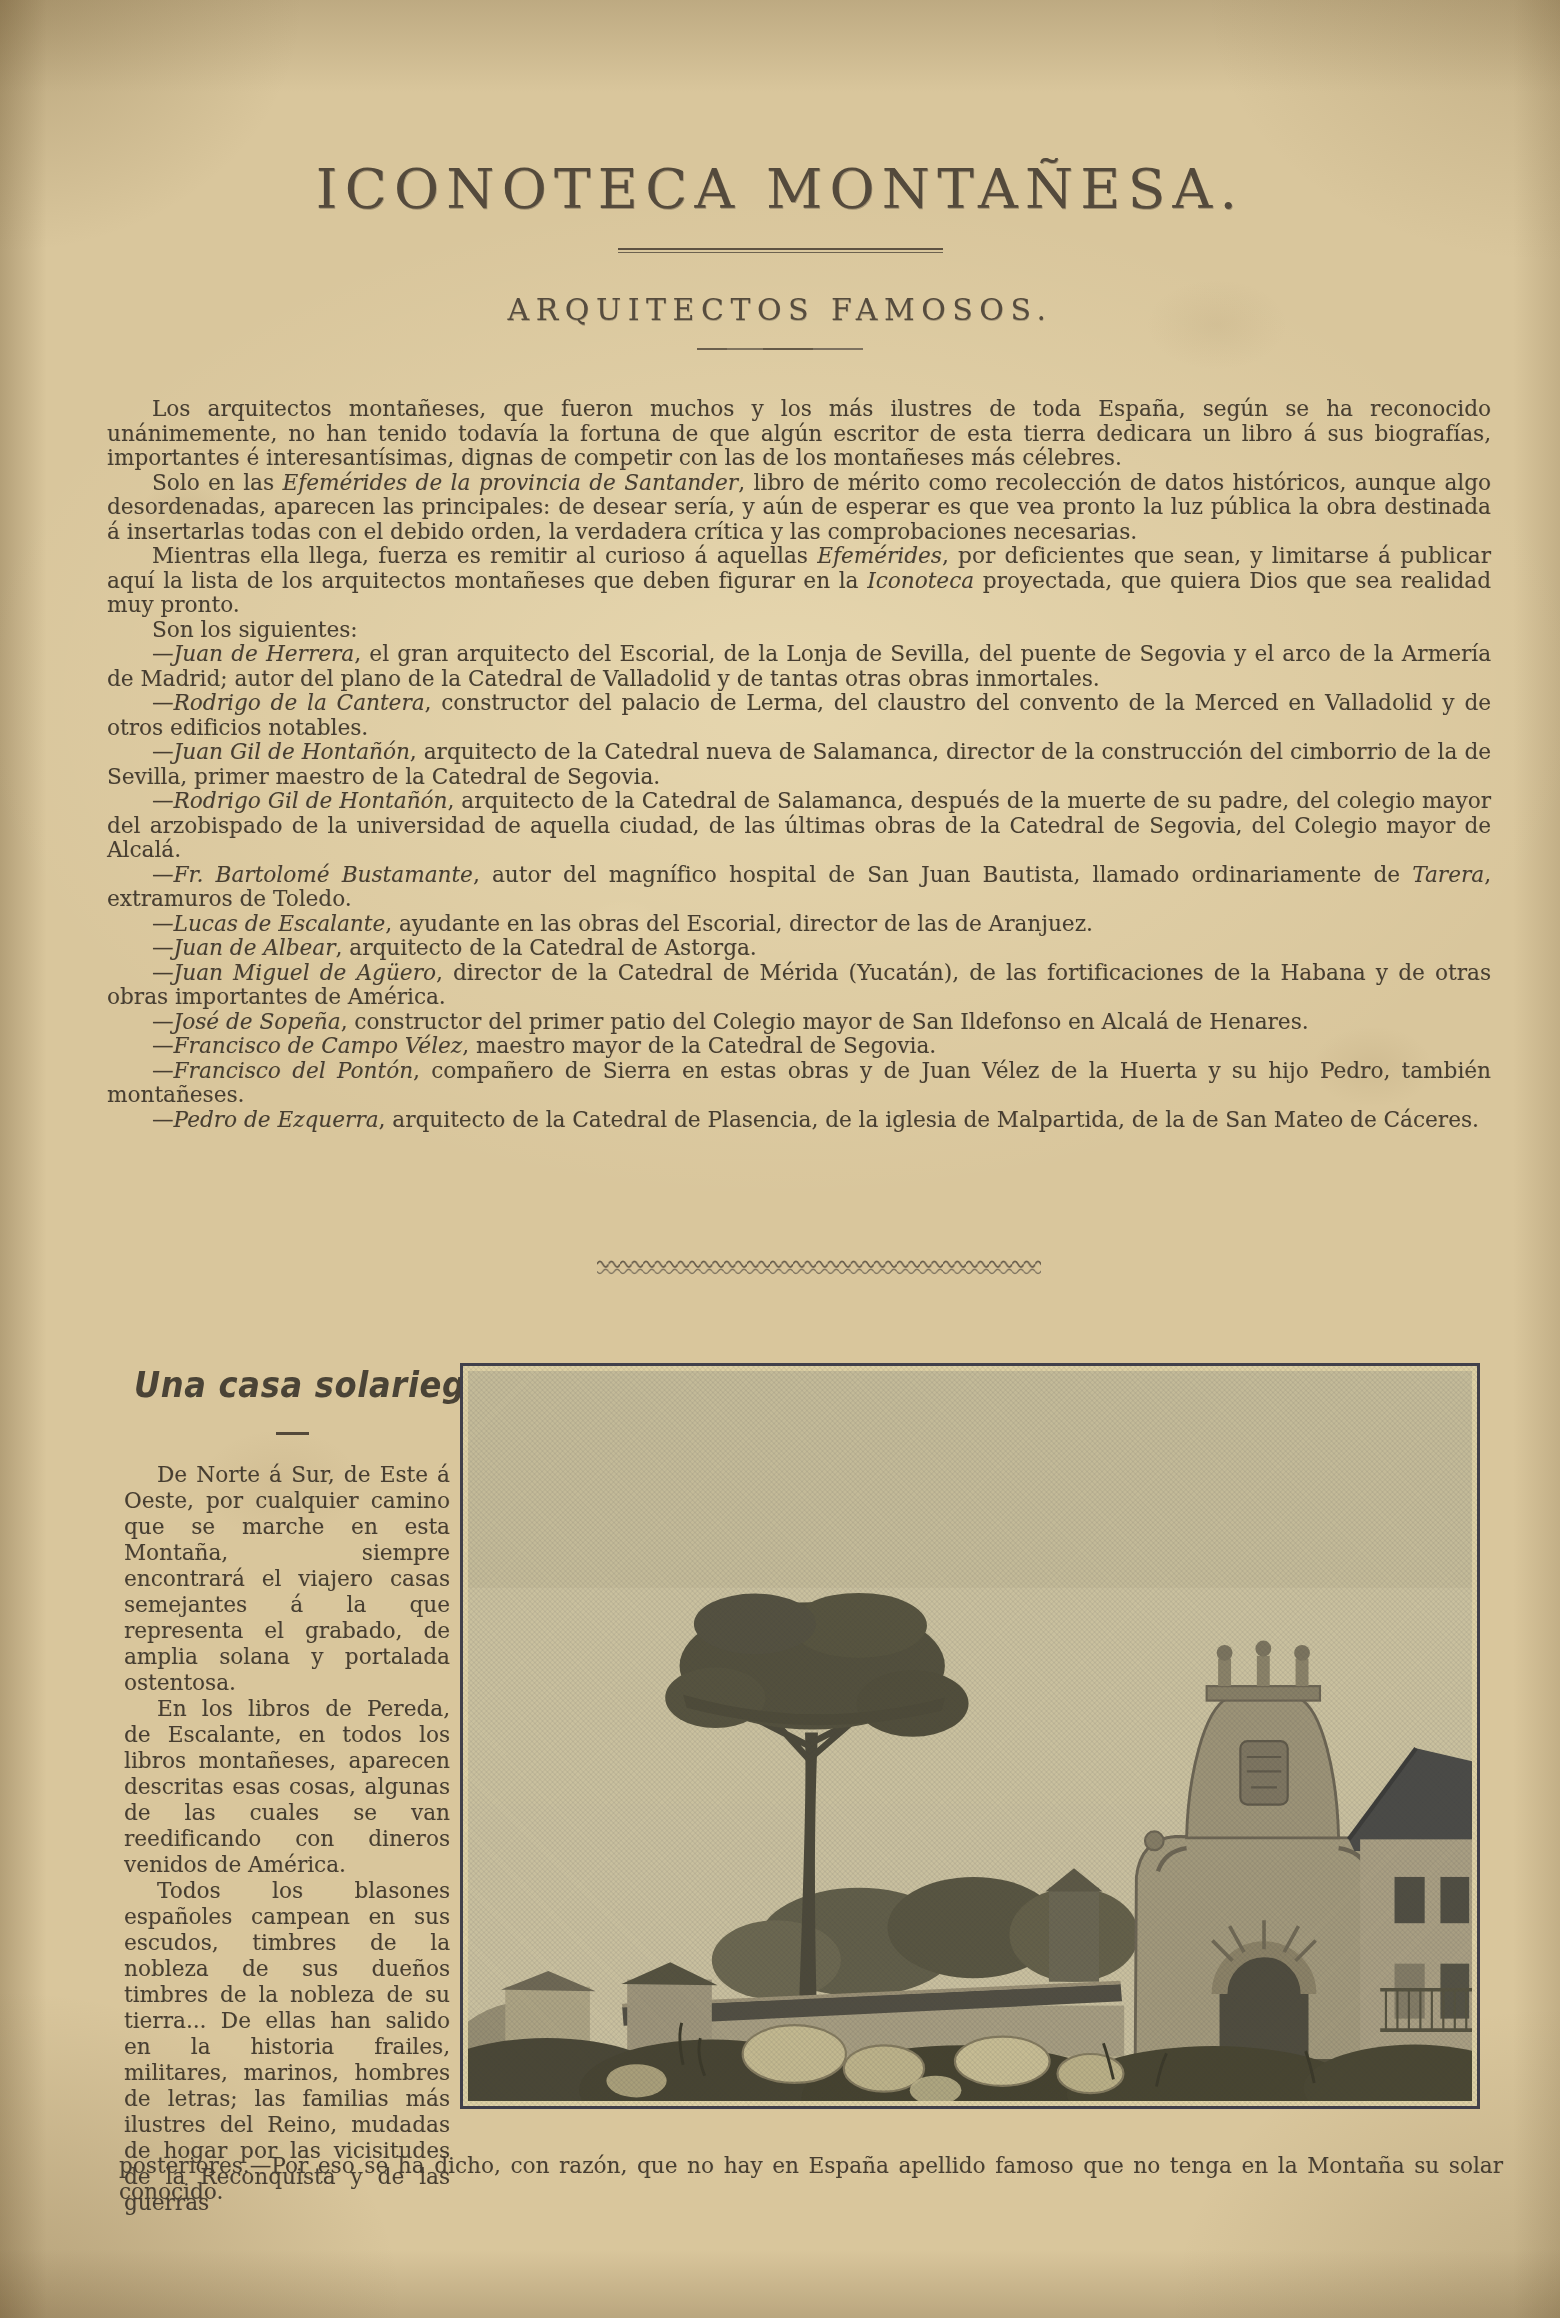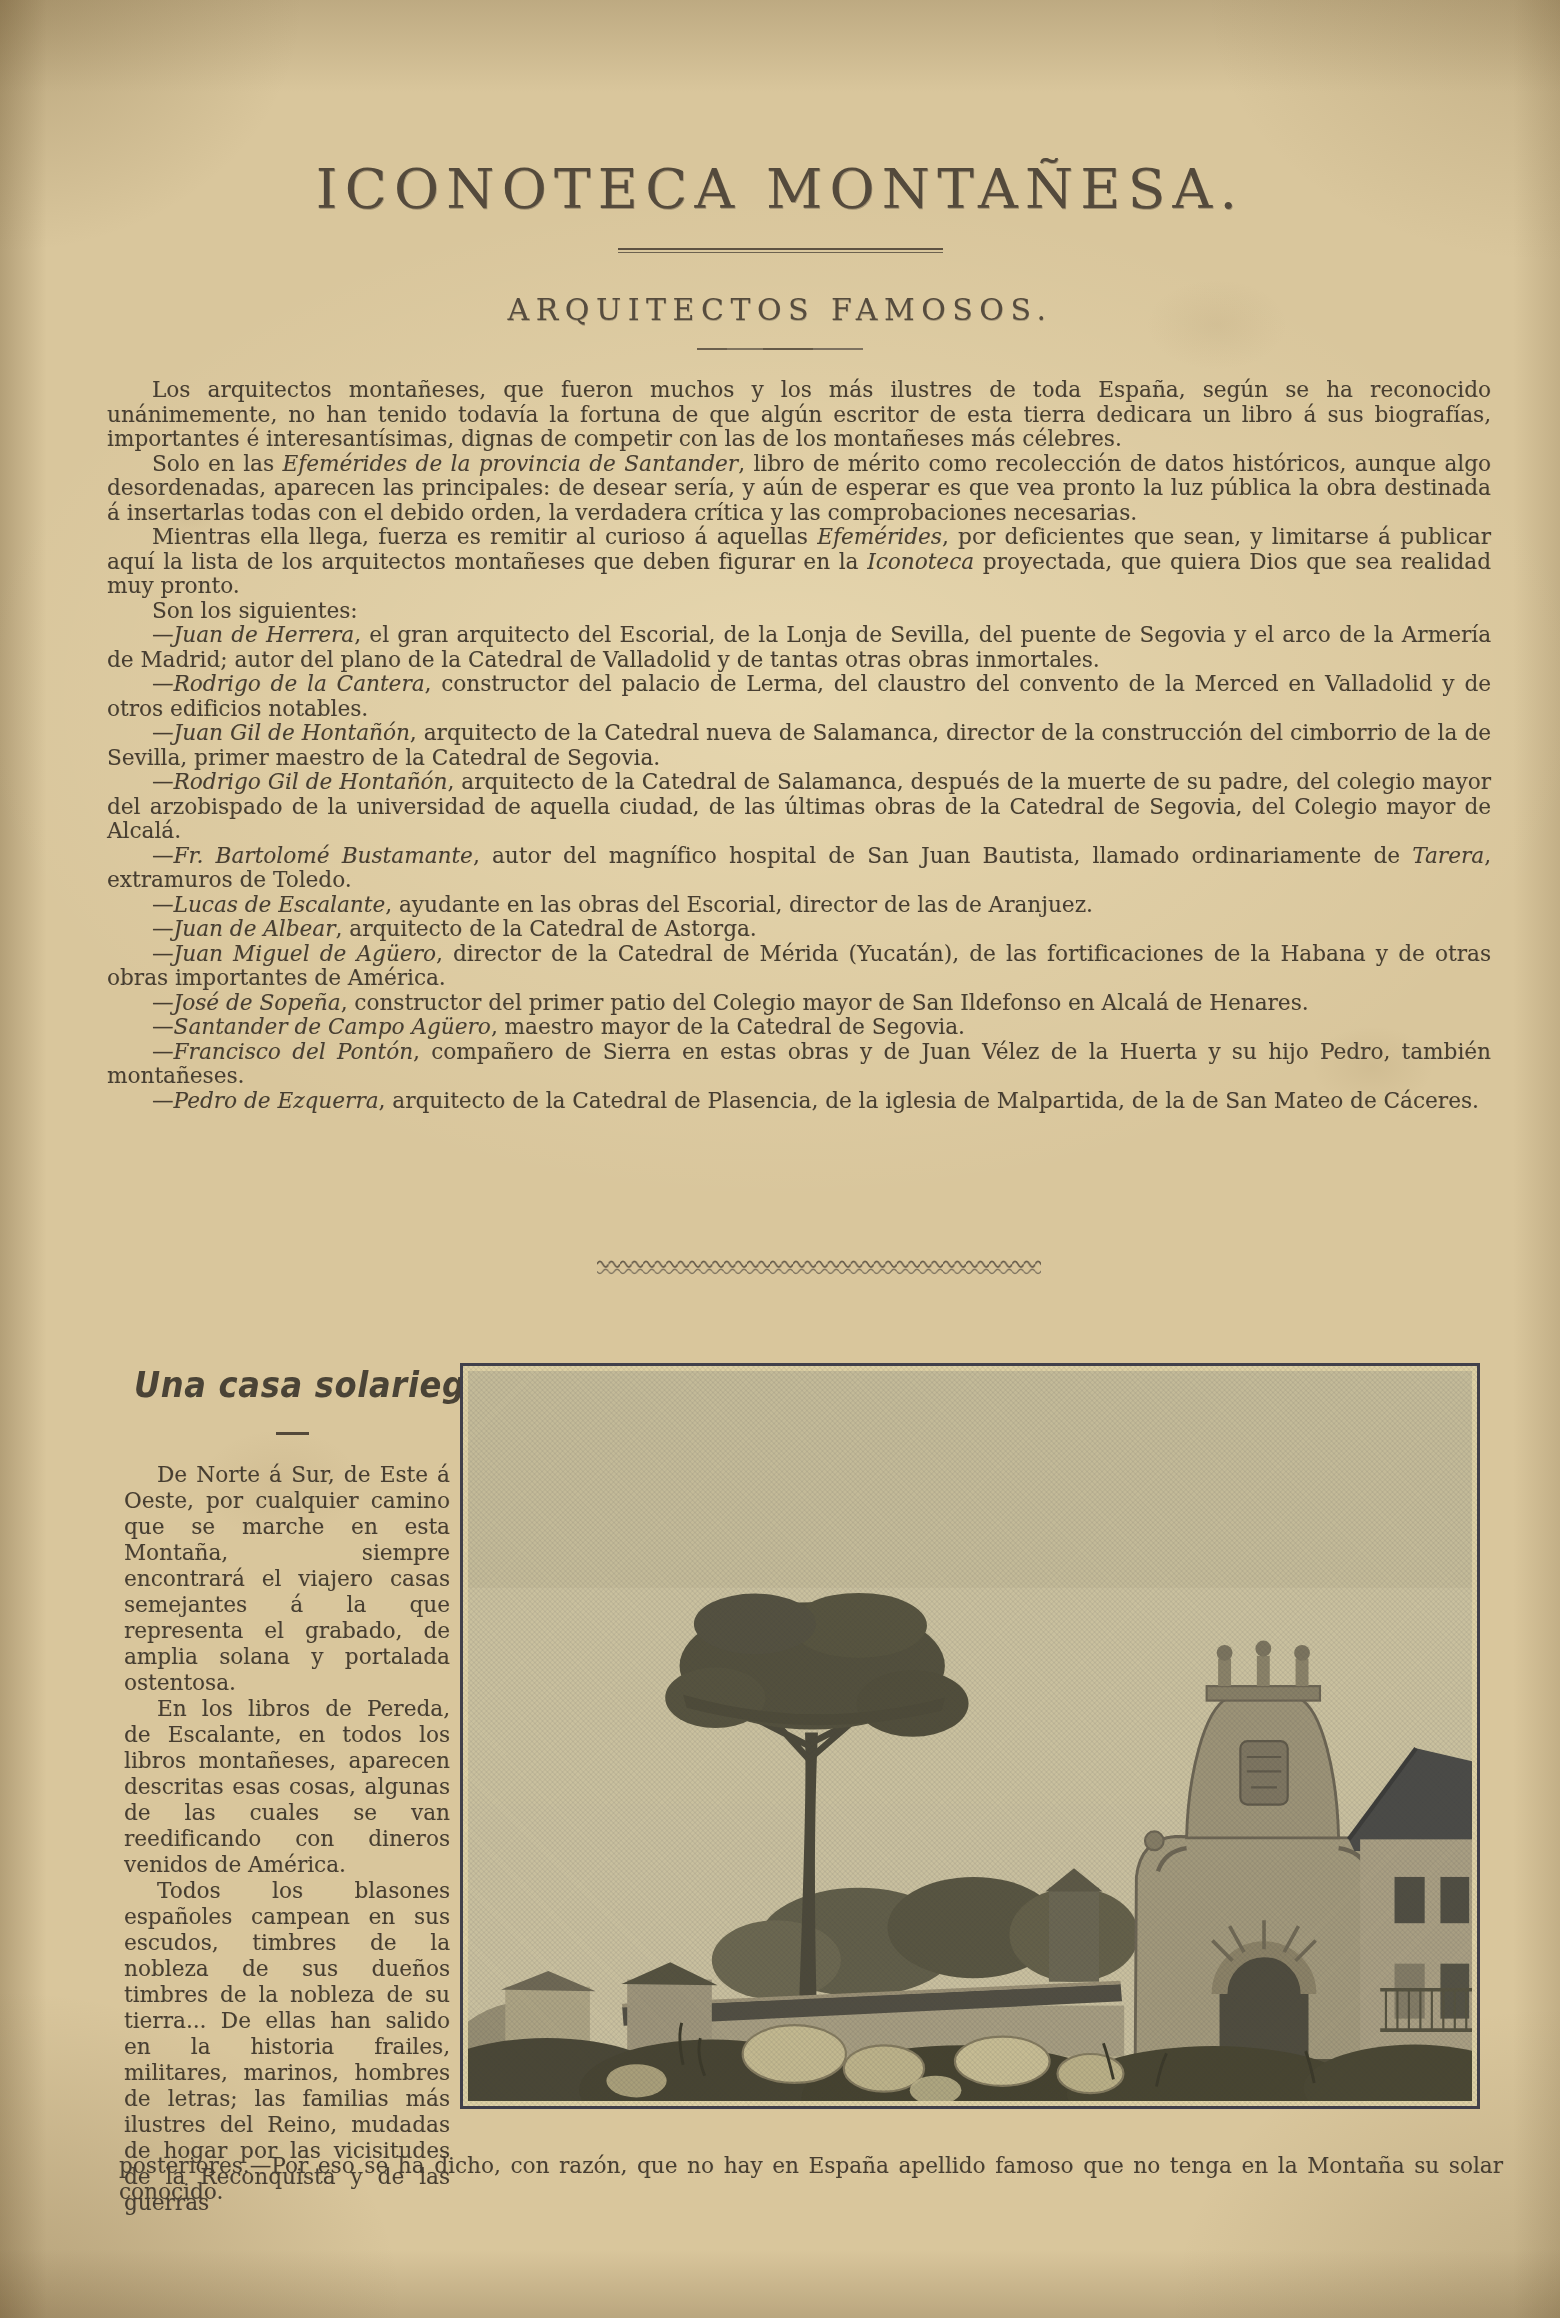--- a/index.html
+++ b/index.html
@@ -59,21 +59,21 @@
     text-shadow:0.4px 0.7px 0 rgba(60,50,40,.3);
   }
   .subtitle-rule{
     position:absolute;left:0;right:0;top:348px;margin:auto;
     width:166px;height:2.2px;
     background:linear-gradient(90deg,#6a5f4d 0 18%, #80745f 18% 40%, #655a48 40% 70%, #7d7260 70% 100%);
     box-shadow:0 2.9px 0 -1.4px rgba(106,95,77,.55);
   }
 
   .body-text{
-    position:absolute;left:107px;top:378px;width:1384px;
+    position:absolute;left:107px;top:397px;width:1384px;
     font-size:21.6px;line-height:24.5px;
     text-align:justify;
     color:#473e31;
     text-shadow:0.4px 0.4px 0 rgba(70,58,44,.22);
   }
   .body-text p{margin:0;text-indent:45px;}
 
   .separator{position:absolute;left:597px;top:1257px;width:444px;height:23px;}
 
   .sec-heading{
@@ -142,21 +142,21 @@
     <p><span>Son los siguientes:</span></p>
     <p><span>—</span><span class="it">Juan de Herrera</span><span>, el gran arquitecto del Escorial, de la Lonja de Sevilla, del puente de Segovia y el arco de la Armería de Madrid; autor del plano de la Catedral de Valladolid y de tantas otras obras inmortales.</span></p>
     <p><span>—</span><span class="it">Rodrigo de la Cantera</span><span>, constructor del palacio de Lerma, del claustro del convento de la Merced en Valladolid y de otros edificios notables.</span></p>
     <p><span>—</span><span class="it">Juan Gil de Hontañón</span><span>, arquitecto de la Catedral nueva de Salamanca, director de la construcción del cimborrio de la de Sevilla, primer maestro de la Catedral de Segovia.</span></p>
     <p><span>—</span><span class="it">Rodrigo Gil de Hontañón</span><span>, arquitecto de la Catedral de Salamanca, después de la muerte de su padre, del colegio mayor del arzobispado de la universidad de aquella ciudad, de las últimas obras de la Catedral de Segovia, del Colegio mayor de Alcalá.</span></p>
     <p><span>—</span><span class="it">Fr. Bartolomé Bustamante</span><span>, autor del magnífico hospital de San Juan Bautista, llamado ordinariamente de </span><span class="it">Tarera</span><span>, extramuros de Toledo.</span></p>
     <p><span>—</span><span class="it">Lucas de Escalante</span><span>, ayudante en las obras del Escorial, director de las de Aranjuez.</span></p>
     <p><span>—</span><span class="it">Juan de Albear</span><span>, arquitecto de la Catedral de Astorga.</span></p>
     <p><span>—</span><span class="it">Juan Miguel de Agüero</span><span>, director de la Catedral de Mérida (Yucatán), de las fortificaciones de la Habana y de otras obras importantes de América.</span></p>
     <p><span>—</span><span class="it">José de Sopeña</span><span>, constructor del primer patio del Colegio mayor de San Ildefonso en Alcalá de Henares.</span></p>
-    <p><span>—</span><span class="it">Santander de Campo Agüero</span><span>, maestro mayor de la Catedral de Segovia.</span></p>
+    <p><span>—</span><span class="it">Francisco de Campo Vélez</span><span>, maestro mayor de la Catedral de Segovia.</span></p>
     <p><span>—</span><span class="it">Francisco del Pontón</span><span>, compañero de Sierra en estas obras y de Juan Vélez de la Huerta y su hijo Pedro, también montañeses.</span></p>
     <p><span>—</span><span class="it">Pedro de Ezquerra</span><span>, arquitecto de la Catedral de Plasencia, de la iglesia de Malpartida, de la de San Mateo de Cáceres.</span></p>
   </div>
 
   <svg class="separator" viewBox="0 0 616 32" preserveAspectRatio="none">
     <defs>
       <pattern id="wave" width="16" height="32" patternUnits="userSpaceOnUse">
         <path d="M0 10 Q4 2 8 10 T16 10" fill="none" stroke="#695e4c" stroke-width="2.4"></path>
         <path d="M0 20 Q4 26 8 20 T16 20" fill="none" stroke="#7e735f" stroke-width="2"></path>
       </pattern>

